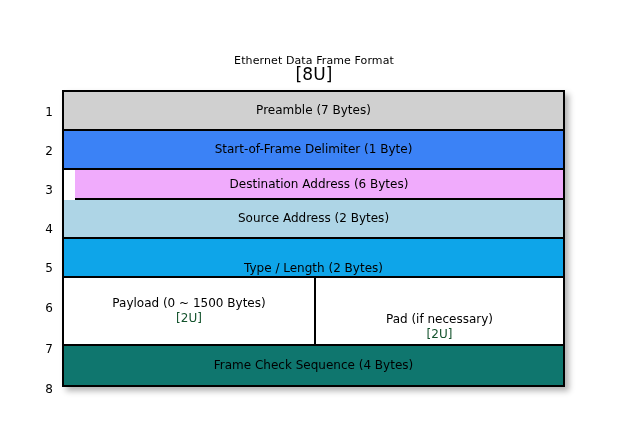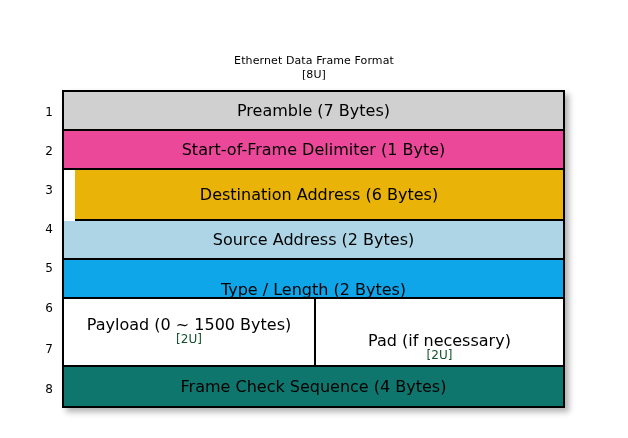--- a/index.html
+++ b/index.html
@@ -34,21 +34,21 @@
     line-height: 13px;
   }
   .title-main {
     display: block;
     font-size: 11px;
     letter-spacing: 0.1px;
     color: #000;
   }
   .title-sub {
     display: block;
-    font-size: 11px;
+    font-size: 17px;
     letter-spacing: 0.1px;
     color: #000;
     margin-top: 1px;
   }
 
   
   .row-numbers {
     position: absolute;
     left: 32px;
     top: 78px;
@@ -81,21 +81,21 @@
     box-sizing: border-box;
     border-bottom: 2px solid #000000;
     display: flex;
     align-items: center;
     justify-content: center;
   }
   .frame-row:last-child {
     border-bottom: none;
   }
   .cell-label {
-    font-size: 16px;
+    font-size: 12px;
     line-height: 15px;
     text-align: center;
     color: #000;
     white-space: nowrap;
   }
   .cell-sub {
     font-size: 12px;
     line-height: 15px;
     text-align: center;
     color: #14532d;
@@ -142,24 +142,24 @@
       <div class="row-number" style="top: 171.5px;">5</div>
       <div class="row-number" style="top: 211.5px;">6</div>
       <div class="row-number" style="top: 252.5px;">7</div>
       <div class="row-number" style="top: 292.5px;">8</div>
     </div>
 
   <div class="frame-table" id="frame-table">
       <div class="frame-row" style="height: 39px; background: rgb(208, 208, 208);">
         <div class="cell-label">Preamble (7 Bytes)</div>
       </div>
-      <div class="frame-row" style="height: 39px; background: #ec4899;">
+      <div class="frame-row" style="height: 39px; background: #3b82f6;">
         <div class="cell-label">Start-of-Frame Delimiter (1 Byte)</div>
       </div>
-      <div class="frame-row" style="height: 51px; background: #eab308; margin-left: 11px;">
+      <div class="frame-row" style="height: 30px; background: #f0abfc; margin-left: 11px;">
         <div class="cell-label">Destination Address (6 Bytes)</div>
       </div>
       <div class="frame-row" style="height: 39px; background: rgb(174, 213, 230);">
         <div class="cell-label">Source Address (2 Bytes)</div>
       </div>
       <div class="frame-row" style="height: 39px; background: #0ea5e9; align-items: flex-end;">
         <div class="cell-label">Type / Length (2 Bytes)</div>
       </div>
       <div class="frame-row split" style="height: 68px; background: rgb(255, 255, 255);">
         <div class="split-cell left">

